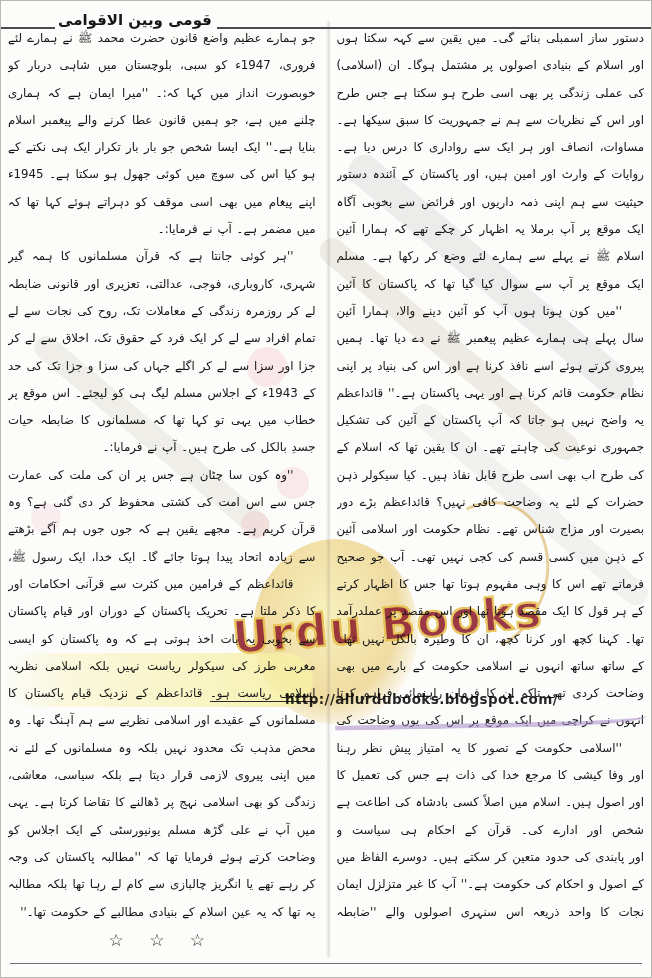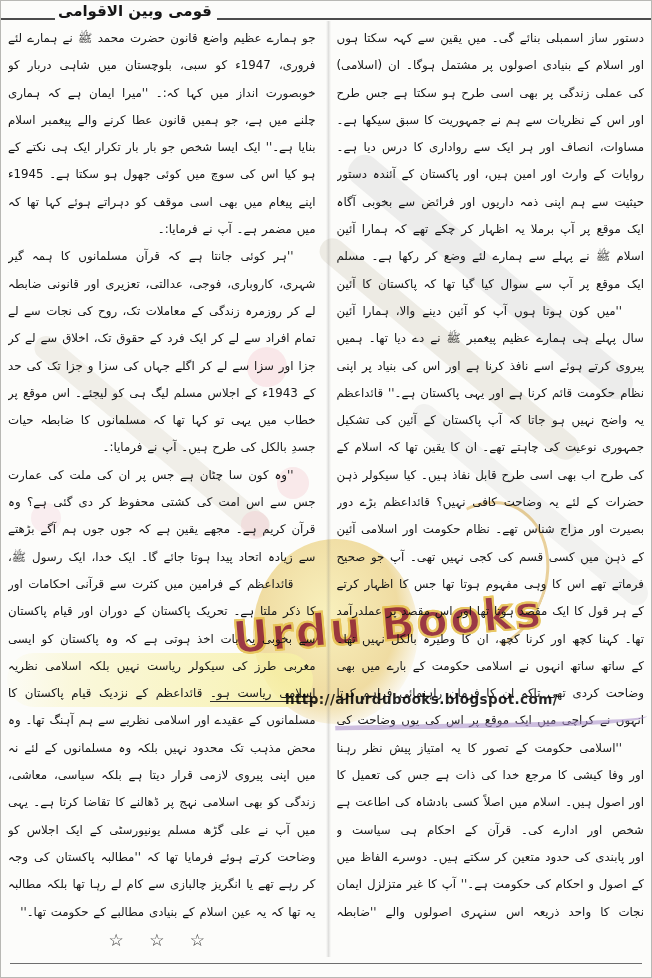--- a/index.html
+++ b/index.html
@@ -2,21 +2,21 @@
 <html><head>
 <meta charset="utf-8">
 <style>
   html,body{margin:0;padding:0;background:#e8e8e8;}
   .page{
     position:relative;width:652px;height:978px;margin:0 auto;
     background:#fcfcfa;border:1px solid #b8b8b4;box-sizing:border-box;
     overflow:hidden;font-family:"DejaVu Sans",sans-serif;color:#161616;
   }
   
-  .header{position:absolute;top:0;left:0;right:0;height:19px;display:flex;align-items:flex-end;direction:ltr;z-index:3;}
+  .header{position:absolute;top:0;left:0;right:0;height:28px;display:flex;align-items:flex-end;direction:ltr;z-index:3;}
   .hrule{border-bottom:2px solid #4c4c4c;height:1px;}
   .hrule.l{width:54px;}
   .hrule.r{flex:1;}
   .ptitle{font-size:15px;font-weight:bold;line-height:17px;padding:0 5px 0 3px;white-space:nowrap;direction:rtl;}
   
   .columns{position:absolute;top:24px;left:7px;right:7px;display:flex;direction:rtl;gap:21px;z-index:2;}
   .col{width:311px;direction:rtl;}
   .line{
     font-size:11.8px;line-height:27.3px;height:27.3px;overflow:hidden;
     text-align:justify;text-align-last:justify;word-spacing:1px;

